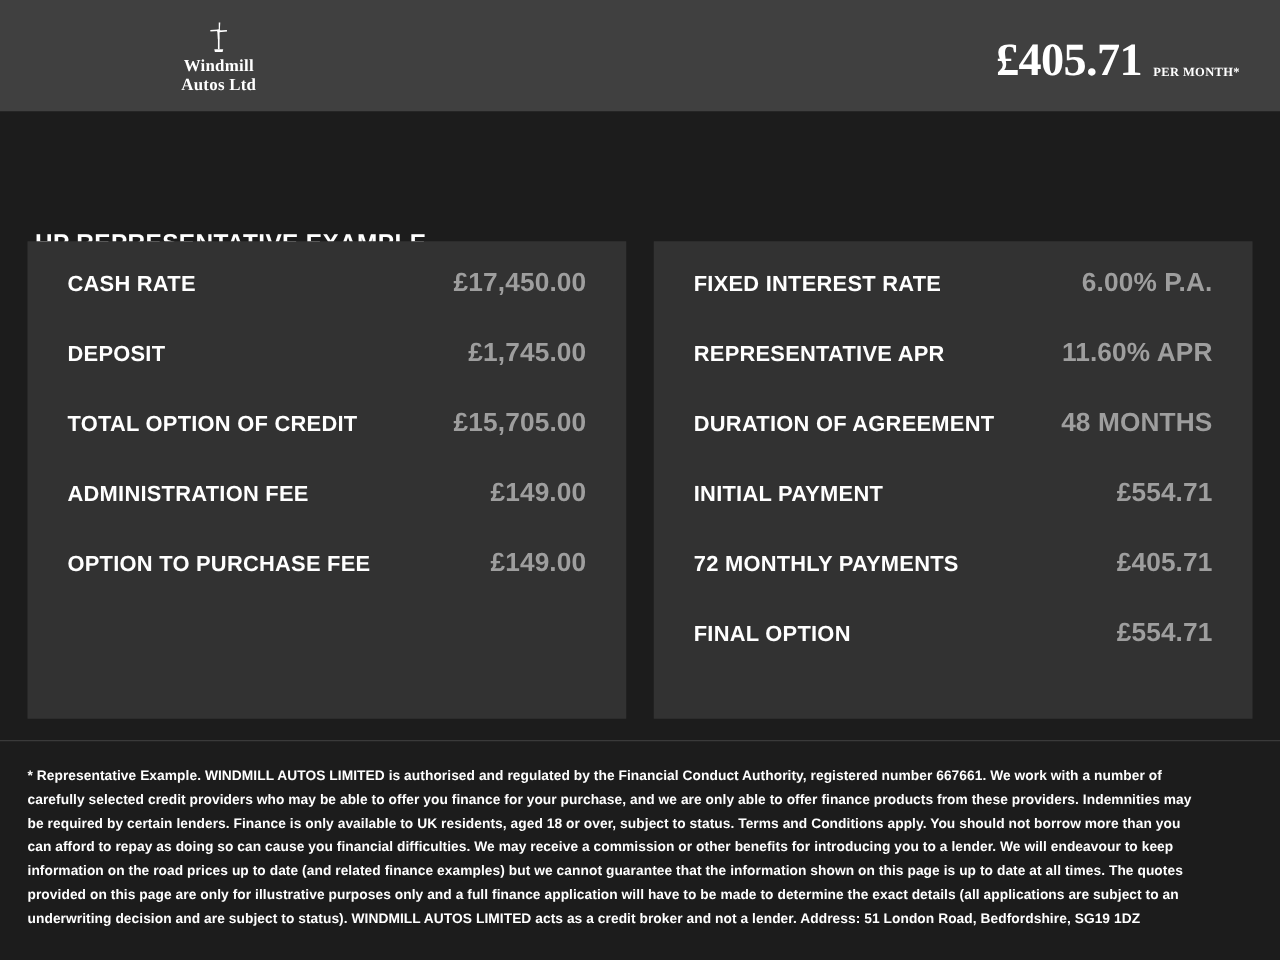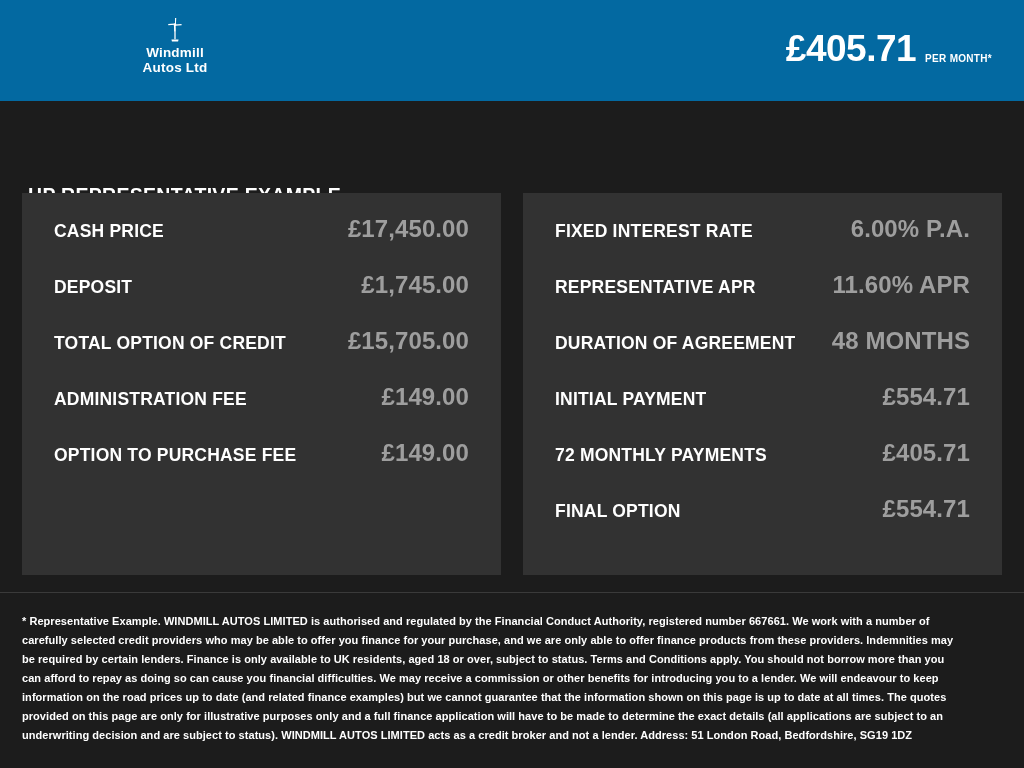--- a/index.html
+++ b/index.html
@@ -15,24 +15,25 @@
     position: relative;
     width: 1024px;
     height: 768px;
     background: #1c1c1c;
     overflow: hidden;
   }
 
   
   .header {
     position: relative;
-    height: 101px;
-    background: #0369a1;
+    height: 89px;
+    background: #404040;
     display: flex;
     align-items: center;
+    font-family: Liberation Serif, serif;
   }
   .brand {
     position: absolute;
     left: 130px;
     top: 17px;
     width: 90px;
     text-align: center;
     color: #ffffff;
   }
   .brand-mark {
@@ -104,21 +105,21 @@
   }
   .row-label {
     color: #ffffff;
     font-size: 17.5px;
     font-weight: bold;
     letter-spacing: 0.2px;
     white-space: nowrap;
   }
   .row-value {
     color: #9e9e9e;
-    font-size: 24px;
+    font-size: 21px;
     font-weight: bold;
     letter-spacing: 0.1px;
     white-space: nowrap;
     text-align: right;
   }
 
   
   .footer-sep {
     position: absolute;
     left: 0;
@@ -167,21 +168,21 @@
       <div class="price-suffix">PER MONTH*</div>
     </div>
   </div>
 
   <div class="title">HP REPRESENTATIVE EXAMPLE</div>
 
   <div class="panels">
 
     <div class="panel">
       <div class="row">
-        <span class="row-label">CASH PRICE</span>
+        <span class="row-label">CASH RATE</span>
         <span class="row-value">£17,450.00</span>
       </div>
       <div class="row">
         <span class="row-label">DEPOSIT</span>
         <span class="row-value">£1,745.00</span>
       </div>
       <div class="row">
         <span class="row-label">TOTAL OPTION OF CREDIT</span>
         <span class="row-value">£15,705.00</span>
       </div>

